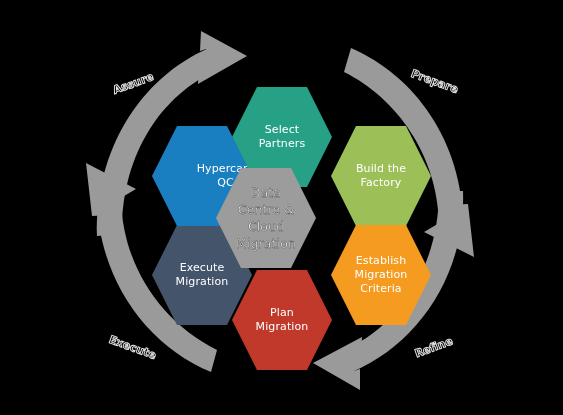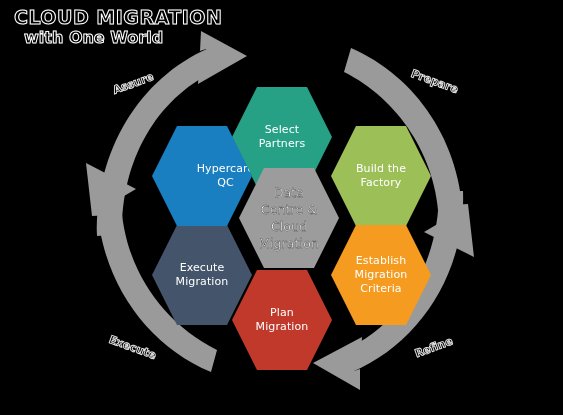--- a/index.html
+++ b/index.html
@@ -109,37 +109,33 @@
     white-space: pre-line;
   }
   .hex.center .hex-label {
     font-size: 12.5px;
     line-height: 17px;
     color: #ffffff;
     -webkit-text-stroke: 0.4px #3a3a3a;
   }
 
   
-  #hex-center   { left: 239px; top: 166px; width: 100px; height: 104px; }
+  #hex-center   { left: 216px; top: 166px; width: 100px; height: 104px; }
   #hex-select   { left: 232px; top:  85px; width: 100px; height: 104px; }
   #hex-build    { left: 331px; top: 124px; width: 100px; height: 104px; }
   #hex-estab    { left: 331px; top: 223px; width: 100px; height: 104px; }
   #hex-plan     { left: 232px; top: 268px; width: 100px; height: 104px; }
   #hex-execute  { left: 152px; top: 223px; width: 100px; height: 104px; }
   #hex-hyper    { left: 152px; top: 124px; width: 100px; height: 104px; }
 </style>
 </head>
 <body>
 
 <div id="stage" style="background: rgb(0, 0, 0);">
 
-  <div id="title-block">
-    <div class="title-main">CLOUD MIGRATION</div>
-    <div class="title-sub">with One World</div>
-  </div>
 
   <svg id="arrow-ring" viewBox="0 0 563 415">
     <defs>
       <g id="defs-placeholder"></g>
     </defs>
 
     <g>
       <path d="M 97 236
                C 95 150, 140 78, 209 48
                L 213 72

